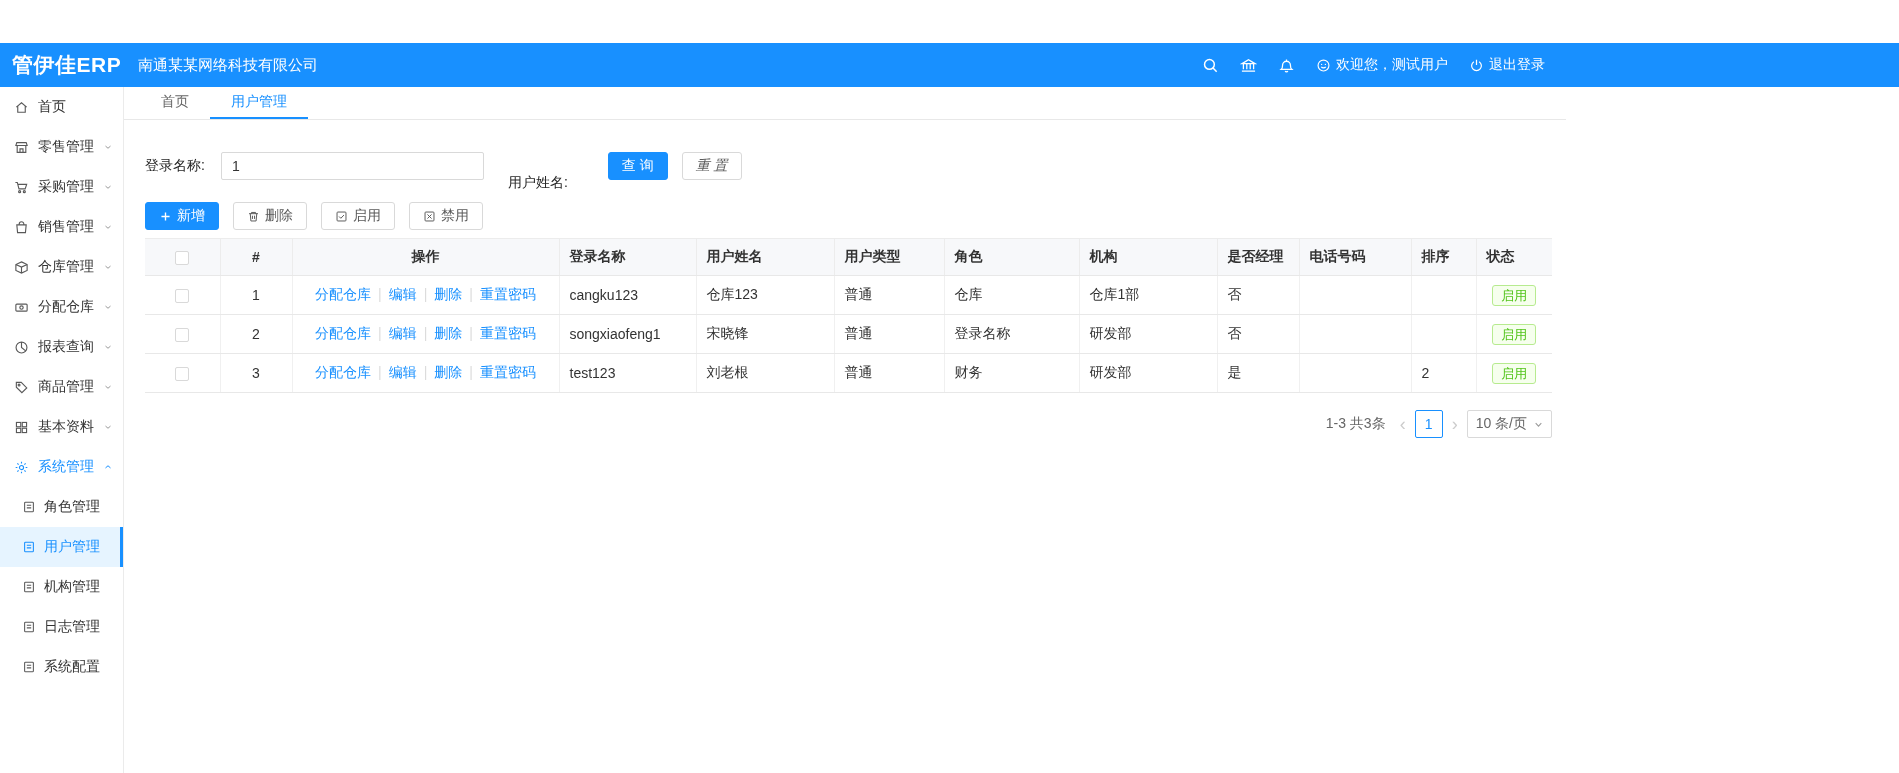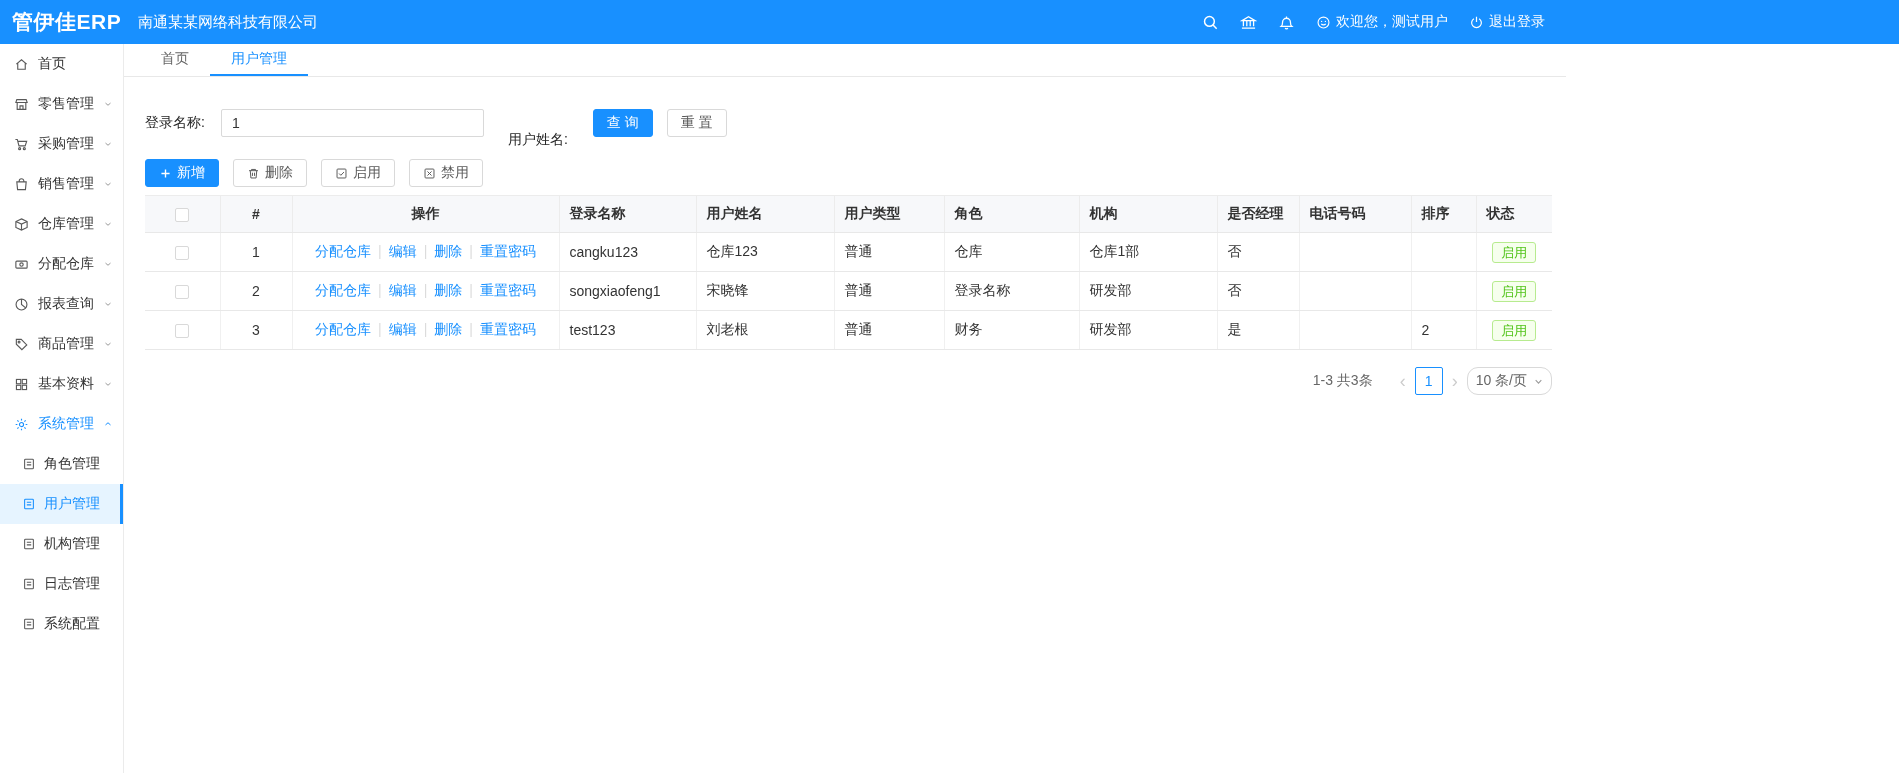--- a/index.html
+++ b/index.html
@@ -1,20 +1,20 @@
 <!DOCTYPE html>
 <html><head>
 <meta charset="utf-8">
 <style>
   * { margin:0; padding:0; box-sizing:border-box; }
   html,body { width:1899px; height:773px; overflow:hidden; background:#fff;
     font-family:"Liberation Sans","DejaVu Sans",sans-serif; font-size:14px; color:#333; }
 
   
-  .topbar { height:44px; background:#1890ff; color:#fff; }
+  .topbar { height:44px; background:#1890ff; color:#fff;margin-top:43px; }
   .topbar-inner { width:1566px; height:100%; display:flex; align-items:center; }
   .logo { padding-left:12px; width:130px; font-size:21px; font-weight:bold; letter-spacing:.5px; white-space:nowrap; }
   .company { font-size:15px; margin-left:8px; white-space:nowrap; }
   .topbar-right { margin-left:auto; display:flex; align-items:center; gap:21px; padding-right:21px; }
   .tb-icon { width:17px; height:17px; display:inline-flex; cursor:pointer; }
   .tb-icon svg { width:100%; height:100%; }
   .tb-group { display:flex; align-items:center; gap:5px; cursor:pointer; white-space:nowrap; }
   .tb-group .tb-icon { width:15px; height:15px; }
 
   
@@ -44,43 +44,43 @@
   .content { padding:0 14px 0 21px; }
 
   .filter-row { margin-top:20px; display:flex; align-items:center; }
   .f-label { font-size:14px; color:#262626; margin-right:16px; white-space:nowrap;text-align:center; }
   .f-label.second { margin-left:24px;margin-top:34px; }
   .text-input { width:263px; height:28px; border:1px solid #d9d9d9; border-radius:2px; padding:0 10px; font-size:14px; color:#333; outline:none; font-family:inherit; }
   .text-input::placeholder { color:#bfbfbf; }
   .btn { height:28px; display:inline-flex; align-items:center; gap:5px; padding:0 13px; border-radius:3px; font-size:14px; cursor:pointer; border:1px solid #d9d9d9; background:#fff; color:#595959; white-space:nowrap; }
   .btn svg { width:13px; height:13px; }
   .btn.primary { background:#1890ff; border-color:#1890ff; color:#fff; }
-  .btn.search { margin-left:9px; }
-  .btn.reset { margin-left:14px; }
+  .btn.search { margin-left:24px; }
+  .btn.reset { margin-left:14px;font-style:italic; }
 
   .toolbar { margin-top:10px; display:flex; align-items:center; gap:14px; }
 
   .table-wrap { margin-top:8px; }
   table { width:100%; border-collapse:collapse; table-layout:fixed; }
   thead th { background:#f7f8fa; height:37px; font-size:14px; font-weight:bold; color:#333; text-align:left; padding:0 10px;
     border-top:1px solid #ececec; border-bottom:1px solid #e8e8e8; border-right:1px solid #ececec; }
   thead th:last-child { border-right:none; }
   tbody td { height:39px; font-size:14px; color:#333; padding:0 10px; border-bottom:1px solid #e8e8e8; border-right:1px solid #f0f0f0; white-space:nowrap; overflow:hidden; }
   tbody td:last-child { border-right:none; }
   th.c, td.c { text-align:center; }
   td.ops a { color:#1890ff; text-decoration:none; cursor:pointer; }
   .sep { color:#dcdcdc; margin:0 7px; }
   input[type="checkbox"] { appearance:none; -webkit-appearance:none; width:14px; height:14px; border:1px solid #d9d9d9; border-radius:2px; background:#fff; cursor:pointer; vertical-align:middle; }
   .tag-green { display:inline-block; padding:1px 8px; font-size:13px; line-height:17px; color:#52c41a; border:1px solid #b7eb8f; background:#f6ffed; border-radius:3px; }
 
   .pagination { margin-top:17px; display:flex; justify-content:flex-end; align-items:center; gap:9px; color:#666; font-size:14px; }
-  .pg-total { margin-right:18px; color:#666; }
+  .pg-total { margin-right:5px; color:#666; }
   .pg-arrow { color:#ccc; font-size:18px; line-height:28px; cursor:pointer; user-select:none; }
   .pg-page { width:28px; height:28px; border:1px solid #1890ff; color:#1890ff; border-radius:2px; display:inline-flex; align-items:center; justify-content:center; background:#fff; cursor:pointer; }
-  .pg-size { height:28px; border:1px solid #d9d9d9; border-radius:11px; padding:0 8px; display:inline-flex; align-items:center; gap:7px; color:#666; cursor:pointer; background:#fff; }
+  .pg-size { height:28px; border:1px solid #d9d9d9; border-radius:2px; padding:0 8px; display:inline-flex; align-items:center; gap:7px; color:#666; cursor:pointer; background:#fff; }
   .caret { width:9px; height:9px; color:#999; display:inline-flex; }
   .caret svg { width:100%; height:100%; }
 </style>
 </head>
 <body>
 
 <header class="topbar">
   <div class="topbar-inner">
     <div class="logo">管伊佳ERP</div>
     <div class="company">南通某某网络科技有限公司</div>

